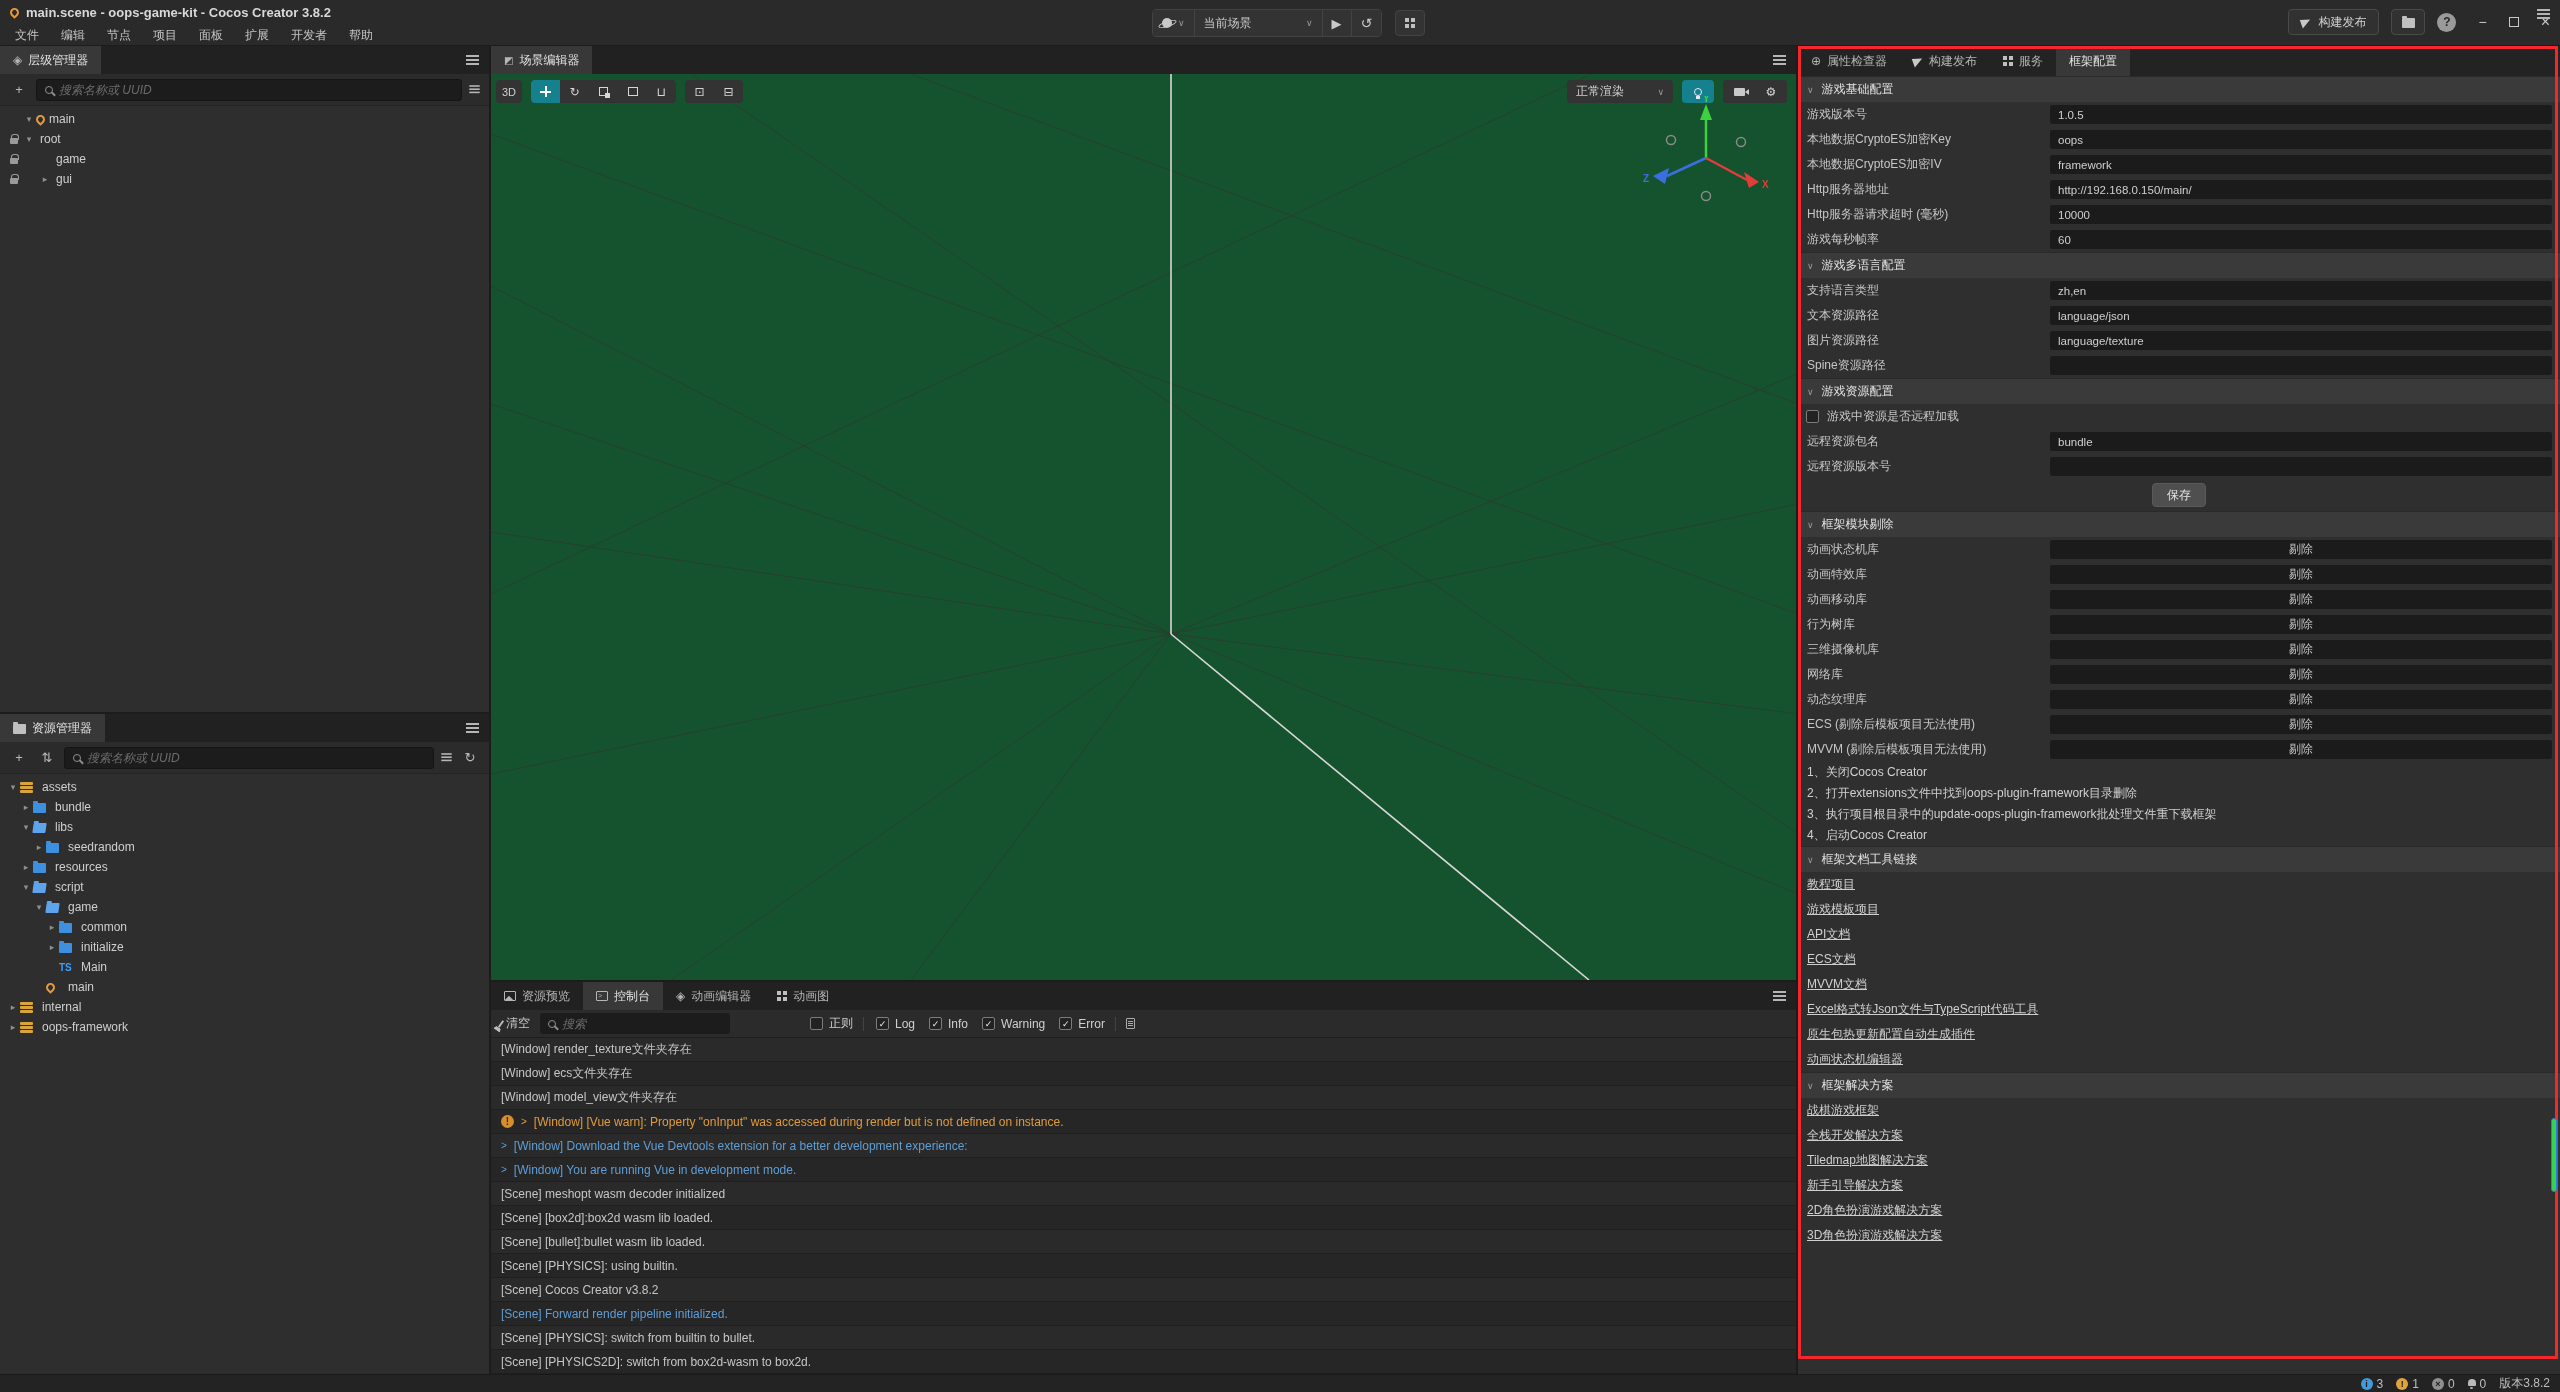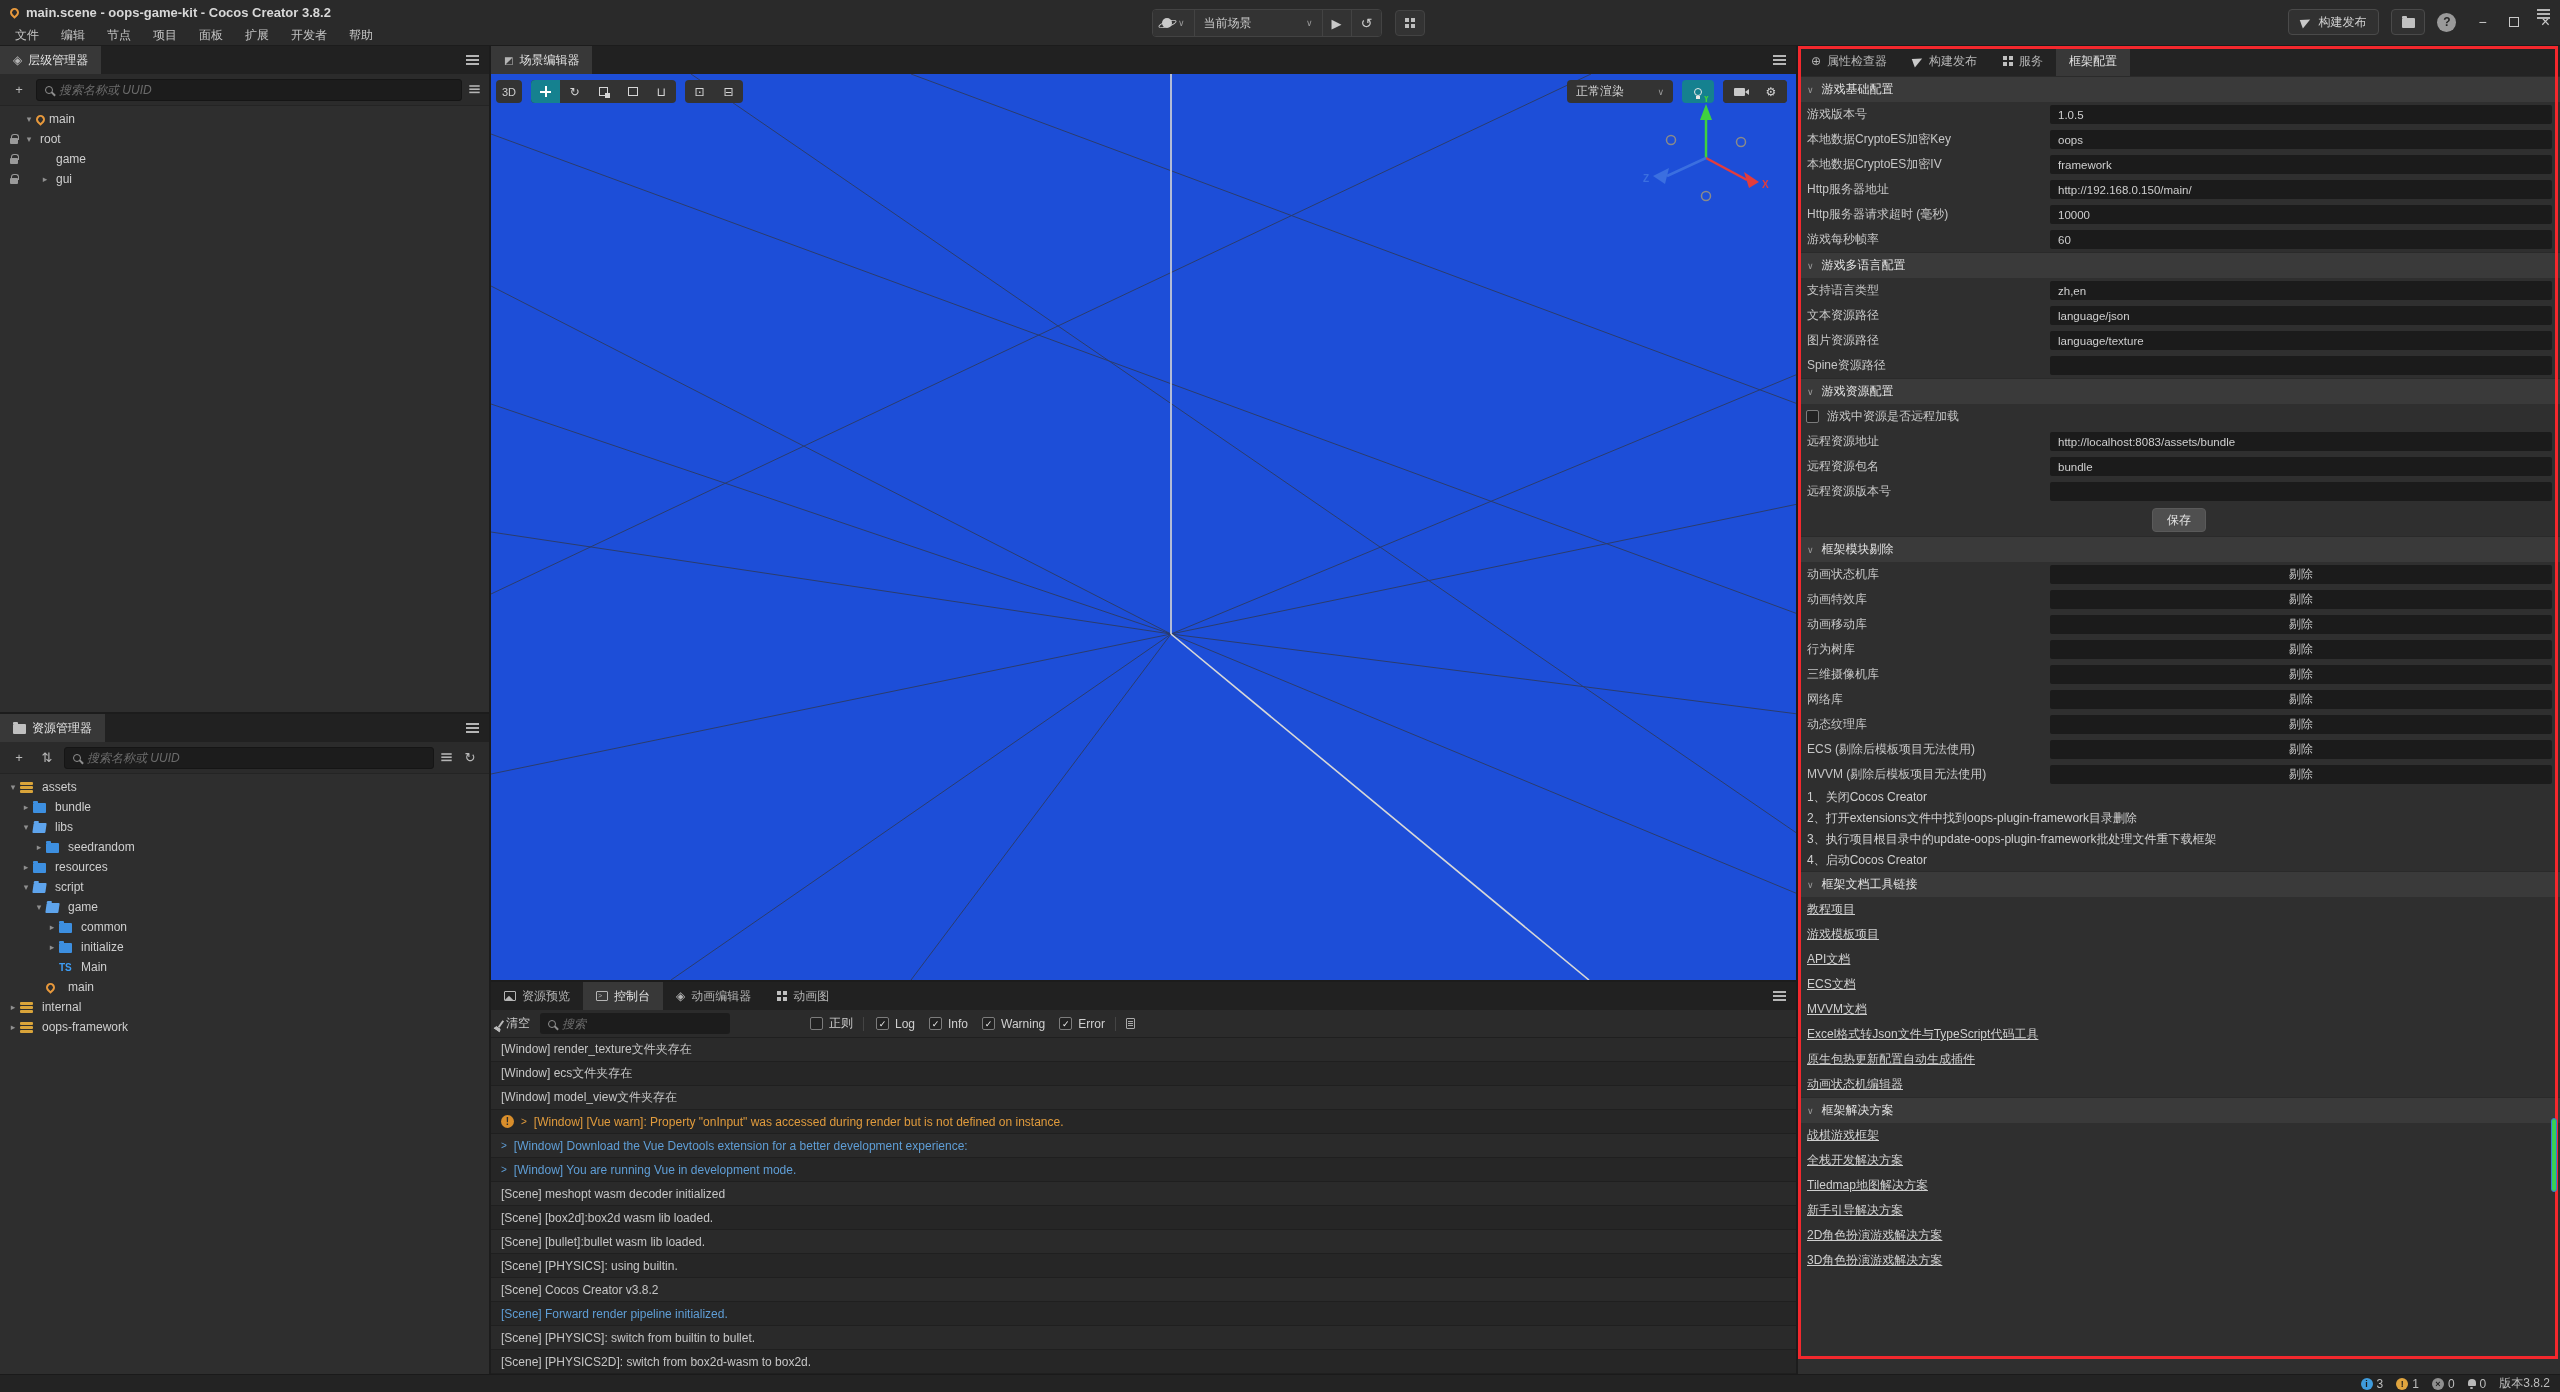--- a/index.html
+++ b/index.html
@@ -47,21 +47,21 @@
   .i-lock::before{content:"";position:absolute;left:1px;top:-4px;width:6px;height:5px;border:1.5px solid #9a9a9a;border-bottom:none;border-radius:3px 3px 0 0}
   .i-drop{width:9px;height:9px;border:2px solid #e8993c;border-radius:0 50% 50% 50%;transform:rotate(-135deg);flex:0 0 auto}
   .i-folder{width:13px;height:10px;background:#3d8fe0;border-radius:1px;position:relative;flex:0 0 auto;margin-top:1px}
   .i-folder::before{content:"";position:absolute;top:-2px;left:0;width:5px;height:2px;background:#3d8fe0;border-radius:1px 1px 0 0}
   .i-folder.open{background:#5ea4ec;transform:skewX(-8deg)}
   .i-folder.open::before{background:#5ea4ec}
   .i-folder.gray,.i-folder.gray::before{background:#c0c0c0}
   .i-db{width:13px;height:3px;background:#d9a43a;border-radius:1px;box-shadow:0 4px 0 #d9a43a,0 8px 0 #d9a43a;margin-bottom:8px;flex:0 0 auto}
   .i-ts{color:#3e9df5;font-weight:bold;font-size:10px;flex:0 0 auto}
   .asset-icon{flex:0 0 18px;display:flex;justify-content:flex-start;align-items:center}
-  .viewport{flex:1;position:relative;background:#1d4ed8;overflow:hidden}
+  .viewport{flex:1;position:relative;background:#14532d;overflow:hidden}
   .scene-tools{position:absolute;top:6px;left:5px;display:flex;gap:9px;align-items:center}
   .tgroup{display:flex;background:#333;border-radius:4px;overflow:hidden}
   .tool-btn{width:29px;height:23px;display:flex;align-items:center;justify-content:center;color:#d6d6d6;font-size:12px}
   .tool-btn.single{background:#333;border-radius:4px;width:26px;font-size:11px;color:#cfcfcf}
   .tool-btn.active{background:#15818f}
   .i-move{position:relative;width:11px;height:11px}
   .i-move::before{content:"";position:absolute;left:0;top:5px;width:11px;height:1.8px;background:#fff}
   .i-move::after{content:"";position:absolute;left:5px;top:0;width:1.8px;height:11px;background:#fff}
   .i-scale{width:9px;height:9px;border:1px solid #d6d6d6;position:relative}
   .i-scale::after{content:"";width:5px;height:5px;background:#d6d6d6;position:absolute;right:-3px;bottom:-3px}
@@ -635,24 +635,20 @@
       <div class="sec-head">
         <span class="chev">∨</span>
         <span class="sec-title">游戏资源配置</span>
       </div>
       <div class="cb-row">
         <span class="cbx"></span>
         <span>游戏中资源是否远程加载</span>
       </div>
       <div id="res-fields">
           <div class="insp-row">
-            <span class="insp-label">远程资源地址</span>
-            <input class="insp-input" value="http://localhost:8083/assets/bundle" style="">
-          </div>
-          <div class="insp-row">
             <span class="insp-label">远程资源包名</span>
             <input class="insp-input" value="bundle" style="">
           </div>
           <div class="insp-row">
             <span class="insp-label">远程资源版本号</span>
             <input class="insp-input" style="">
           </div>
         </div>
       <div class="save-row">
         <div class="save-btn">保存</div>

